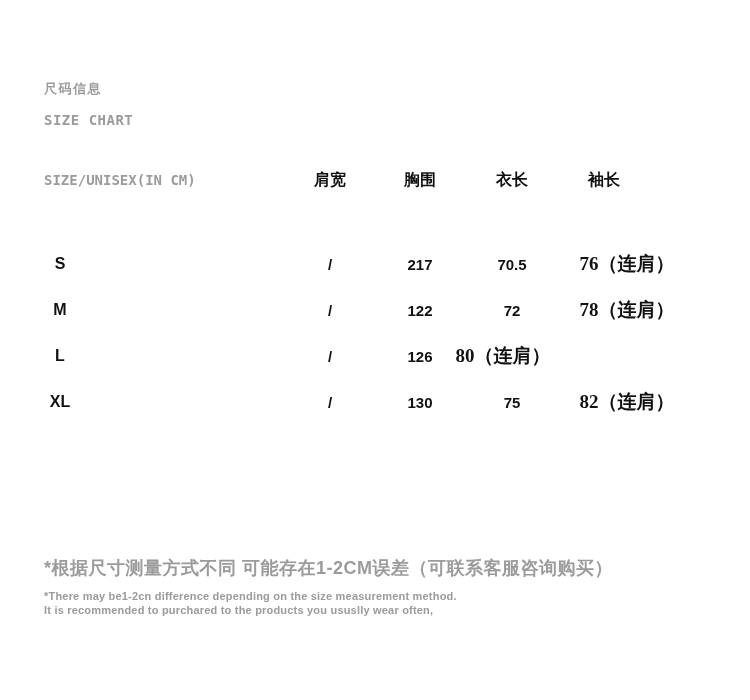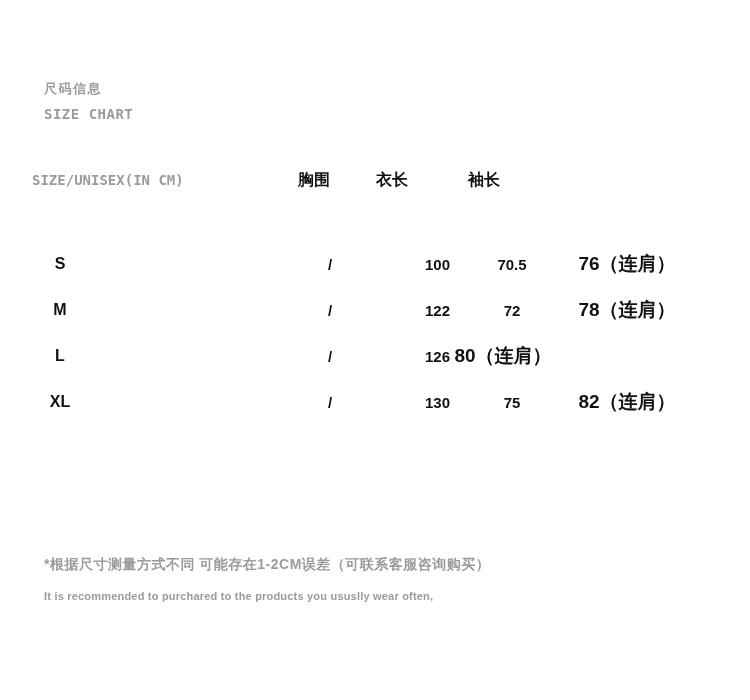--- a/index.html
+++ b/index.html
@@ -15,56 +15,56 @@
 
   
   .head { position: absolute; left: 44px; top: 80px; }
   .title-zh {
     font-size: 13px; font-weight: 700; color: #9b9b9b;
     letter-spacing: 1.5px; line-height: 18px;
   }
   .title-en {
     font-family: "DejaVu Sans Mono", "Liberation Mono", monospace;
     font-size: 14px; font-weight: 700; color: #9b9b9b;
-    letter-spacing: 0.5px; line-height: 16px; margin-top: 8px;
+    letter-spacing: 0.5px; line-height: 16px; margin-top: 14px;
   }
 
   
   .size-table { position: absolute; left: 0; top: 160px; width: 750px; }
   .row { display: flex; align-items: center; height: 46px; }
   .row.header { height: 40px; }
   .spacer { height: 41px; }
   .c1 { width: 270px; box-sizing: border-box; }
   .c2 { width: 120px; text-align: center; }
-  .c3 { width: 60px;  text-align: right; }
+  .c3 { width: 60px;  text-align: center; }
   .c4 { width: 124px; text-align: center; }
-  .c5 { width: 106px; text-align: center; white-space: nowrap; }
+  .c5 { width: 106px; text-align: center; white-space: nowrap; font-family: Liberation Serif, serif; }
 
   .row.header .c1 {
     font-family: "DejaVu Sans Mono", "Liberation Mono", monospace;
     font-size: 14px; font-weight: 700; color: #9b9b9b;
-    padding-left: 32px;
+    padding-left: 44px;
   }
   .row.header .c2, .row.header .c3, .row.header .c4, .row.header .c5 {
     font-size: 16px; font-weight: 700; color: #111111;
   }
   .row.header .c5 { text-align: left; padding-left: 14px; box-sizing: border-box; }
 
   .row.data { font-size: 15px; font-weight: 700; color: #111111; }
   .row.data .c1 { padding-left: 42px; }
   .row.data .sz {
     display: inline-block; width: 36px; text-align: center;
     font-size: 16px; font-weight: 700;
   }
   .row.data .c5 { font-size: 19px; }
 
   
   .note-zh {
     position: absolute; left: 44px; top: 556px;
-    font-size: 14px; font-weight: 700; color: #9b9b9b;
+    font-size: 18px; font-weight: 700; color: #9b9b9b;
     letter-spacing: 0.5px; white-space: nowrap;
   }
   .note-en {
     position: absolute; left: 44px; top: 589px;
     font-size: 11px; font-weight: 700; color: #9b9b9b;
     line-height: 14px; letter-spacing: 0.2px;
   }
 </style>
 </head>
 <body>
@@ -72,31 +72,32 @@
 <div class="page">
 
   <div class="head">
     <div class="title-zh">尺码信息</div>
     <div class="title-en">SIZE CHART</div>
   </div>
 
   <div class="size-table">
     <div class="row header">
       <div class="c1">SIZE/UNISEX(IN CM)</div>
+      <div class="c2">肩宽</div>
       <div class="c3">胸围</div>
       <div class="c4">衣长</div>
       <div class="c5">袖长</div>
     </div>
 
     <div class="spacer"></div>
 
     <div class="row data">
       <div class="c1"><span class="sz">S</span></div>
       <div class="c2">/</div>
-      <div class="c3">100</div>
+      <div class="c3">217</div>
       <div class="c4">70.5</div>
       <div class="c5">76（连肩）</div>
     </div>
 
     <div class="row data">
       <div class="c1"><span class="sz">M</span></div>
       <div class="c2">/</div>
       <div class="c3">122</div>
       <div class="c4">72</div>
       <div class="c5">78（连肩）</div>
@@ -114,16 +115,17 @@
       <div class="c2">/</div>
       <div class="c3">130</div>
       <div class="c4">75</div>
       <div class="c5">82（连肩）</div>
     </div>
   </div>
 
   <div class="note-zh">*根据尺寸测量方式不同 可能存在1-2CM误差（可联系客服咨询购买）</div>
 
   <div class="note-en">
+    <div>*There may be1-2cn difference depending on the size measurement method.</div>
     <div>It is recommended to purchared to the products you ususlly wear often,</div>
   </div>
 
 </div>
 
 </body></html>

